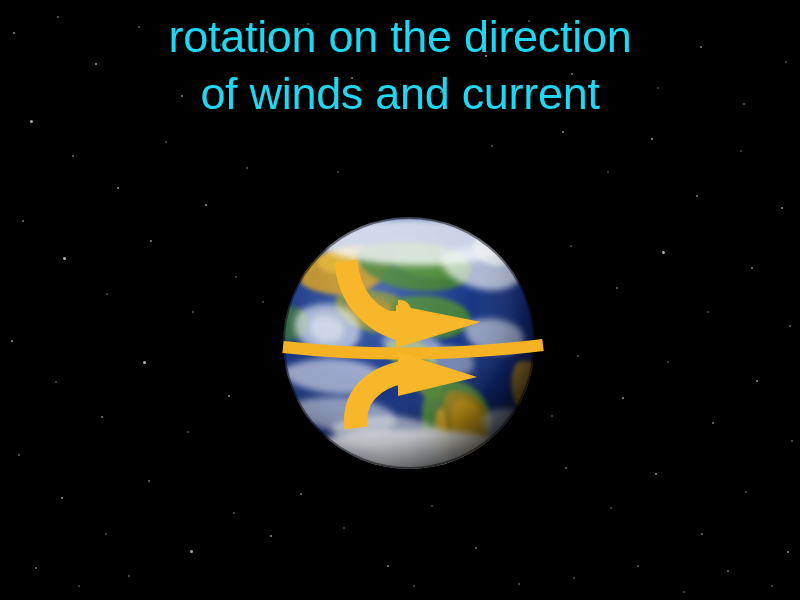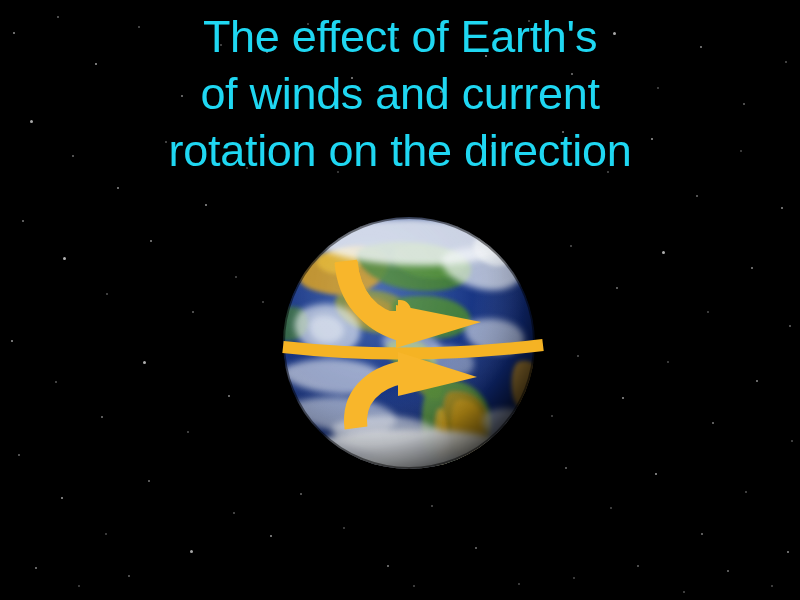--- a/index.html
+++ b/index.html
@@ -169,23 +169,22 @@
       <div class="star" style="left: 518px; top: 583px; width: 2px; height: 2px; opacity: 0.3; background: rgb(255, 255, 255);"></div>
       <div class="star" style="left: 269.6px; top: 534.6px; width: 2.8px; height: 2.8px; opacity: 0.58; background: rgb(255, 255, 255);"></div>
       <div class="star" style="left: 413px; top: 585px; width: 2px; height: 2px; opacity: 0.31; background: rgb(255, 255, 255);"></div>
       <div class="star" style="left: 337px; top: 171px; width: 2px; height: 2px; opacity: 0.28; background: rgb(255, 255, 255);"></div>
       <div class="star" style="left: 490.9px; top: 144.9px; width: 2.2px; height: 2.2px; opacity: 0.36; background: rgb(255, 255, 255);"></div>
       <div class="star" style="left: 262px; top: 301px; width: 2px; height: 2px; opacity: 0.3; background: rgb(255, 255, 255);"></div>
       <div class="star" style="left: 551px; top: 415px; width: 2px; height: 2px; opacity: 0.29; background: rgb(255, 255, 255);"></div>
     </div>
 
   <div id="title-block">
-    <span class="title-line" style="color: rgb(31, 215, 242);">The effect of Earth's</span>
+    <span class="title-line" style="color: rgb(31, 215, 242);">rotation on the direction</span>
     <span class="title-line" style="color: rgb(31, 215, 242);">of winds and current</span>
-    <span class="title-line" style="color: rgb(31, 215, 242);">rotation on the direction</span>
   </div>
 
   <div id="globe-wrap">
     <svg id="globe-svg" viewBox="0 0 254 254" xmlns="http://www.w3.org/2000/svg" aria-hidden="true">
       <defs>
         <clipPath id="globeClip">
           <circle cx="127" cy="127" r="126"></circle>
         </clipPath>
         <radialGradient id="oceanGrad" cx="38%" cy="30%" r="82%">
           <stop offset="0%" stop-color="#2A53A8"></stop>

